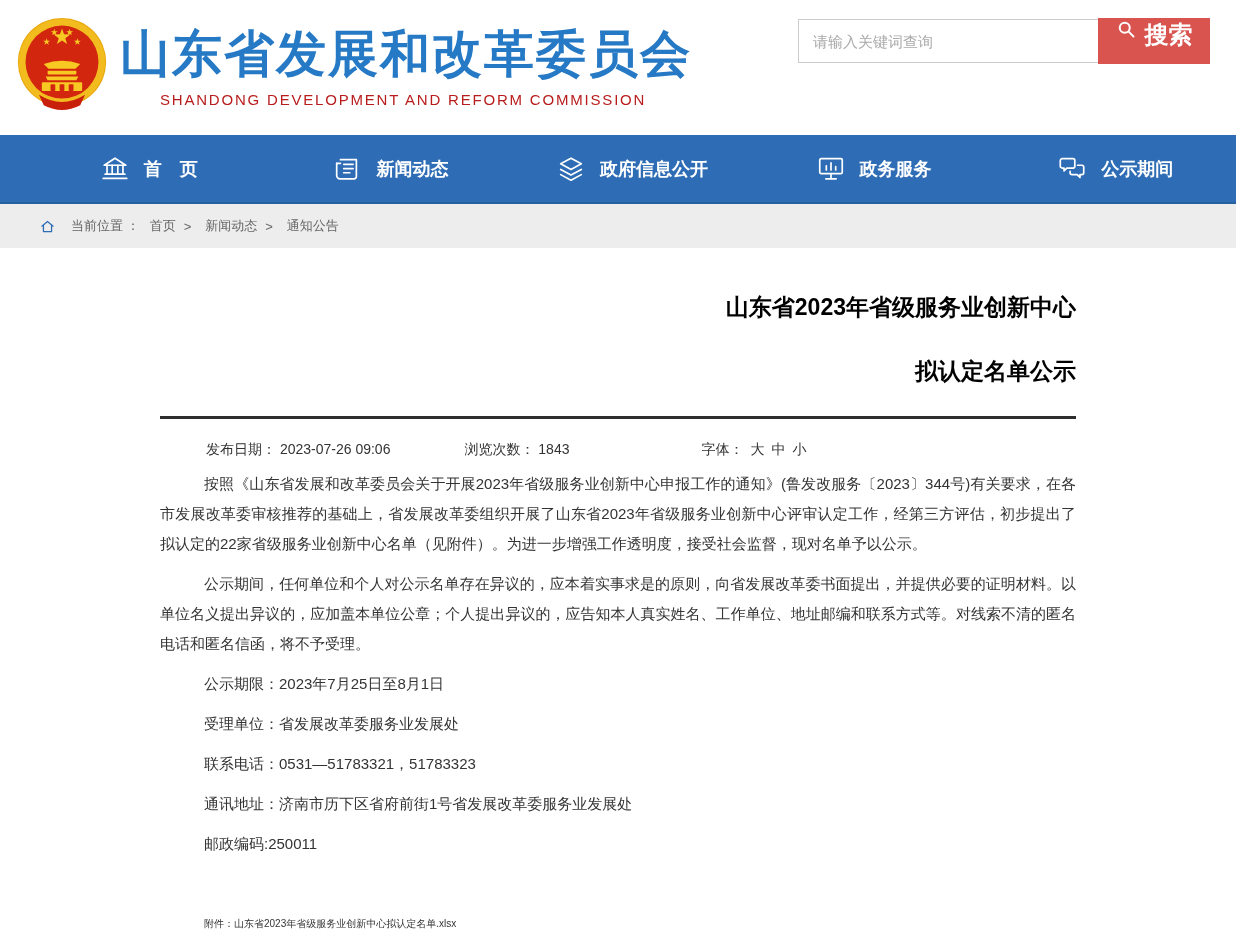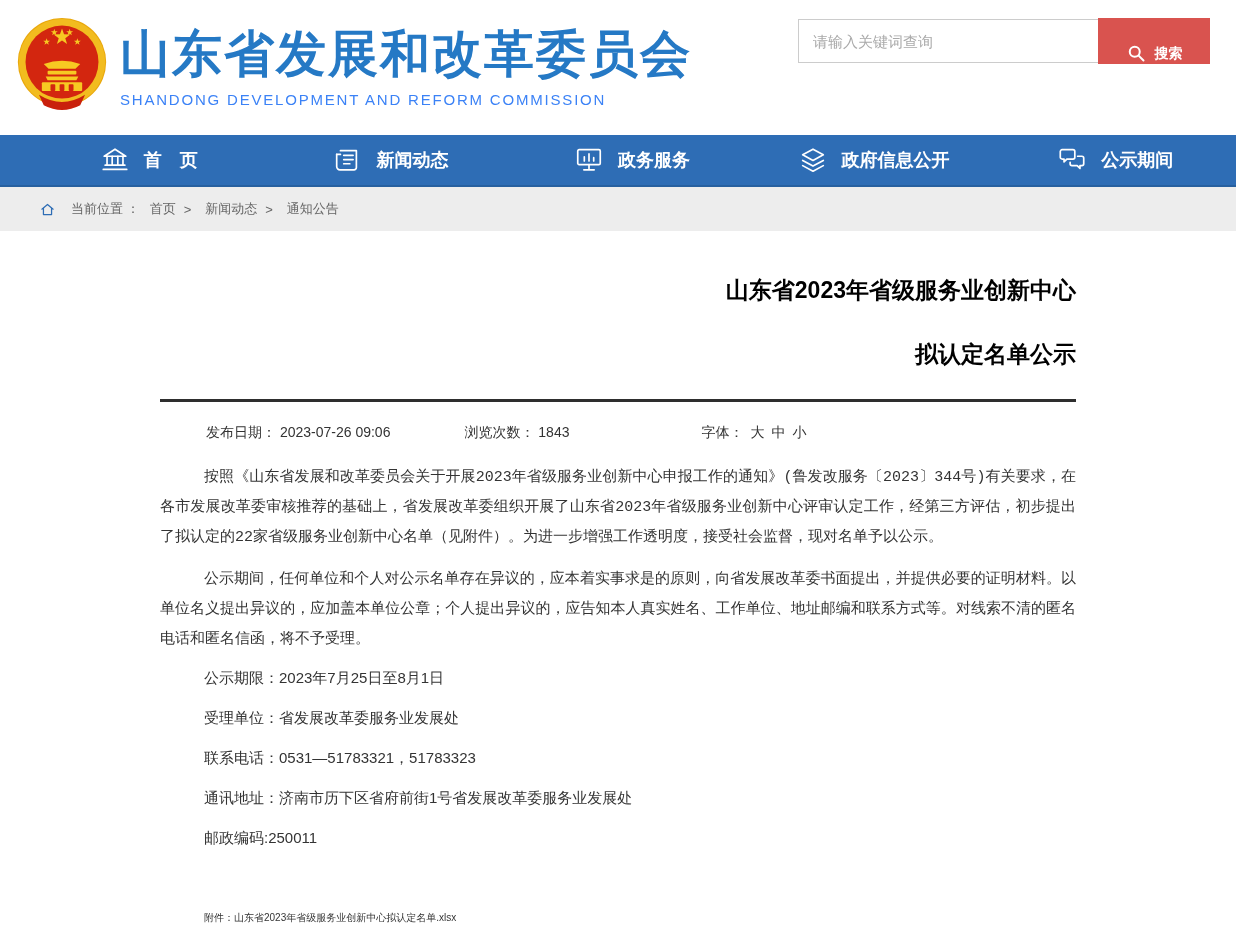--- a/index.html
+++ b/index.html
@@ -18,45 +18,45 @@
     padding: 0 26px 0 14px;
     background: #ffffff;
   }
   .logo { width: 96px; height: 96px; margin-top: -8px; flex: 0 0 auto; }
   .titles { margin-left: 10px; }
   .site-title {
     color: #2579c5; font-size: 50px; font-weight: bold; letter-spacing: 2px;
     line-height: 1.1;
   }
   .site-subtitle {
-    color: #3b82f6; font-size: 15px; letter-spacing: 1.8px; margin-top: 9px;
+    color: #b91c1c; font-size: 15px; letter-spacing: 1.8px; margin-top: 9px; margin-left: 40px;
   }
   .search {
     margin-left: auto; align-self: flex-start; margin-top: 18px;
     display: flex; align-items: center;
   }
   .search-input {
     width: 300px; height: 44px;
     border: 1px solid #cccccc; border-right: none;
     padding: 0 14px; font-size: 15px; color: #333;
     outline: none;
     font-family: "Liberation Sans", "DejaVu Sans", sans-serif;
   }
   .search-input::placeholder { color: #a9a9a9; }
   .search-btn {
     width: 112px; height: 46px;
     background: #d9534f; color: #ffffff;
     border: none; cursor: pointer;
-    font-size: 14px; font-weight: bold;
-    display: flex; align-items: flex-end; justify-content: center; gap: 9px;
+    font-size: 24px; font-weight: bold;
+    display: flex; align-items: flex-start; justify-content: center; gap: 9px;
     font-family: "Liberation Sans", "DejaVu Sans", sans-serif;
   }
   
   .nav {
-    height: 52px; background: #2e6db5;
+    height: 69px; background: #2e6db5;
     display: flex;
     border-bottom: 2px solid #27609f;
     padding-left: 28px;
   }
   .nav-item {
     flex: 1 1 0;
     display: flex; align-items: center; justify-content: center; gap: 14px;
     color: #ffffff; font-size: 18px; font-weight: bold;
     cursor: pointer; white-space: nowrap;
   }
@@ -88,21 +88,21 @@
     white-space: nowrap;
   }
   .meta .meta-views { margin-left: 74px; }
   .meta .meta-font { margin-left: 132px; }
   .meta .fs-option { margin-left: 7px; cursor: pointer; }
   .body-text p {
     font-size: 15px; line-height: 30px; color: #333;
     text-align: justify; text-indent: 44px;
     margin: 10px 0;
   }
-  .body-text p.first { margin-top: 15px; font-family: Liberation Mono, monospace; }
+  .body-text p.first { margin-top: 4px; }
   .attachment {
     margin-top: 50px;
     font-size: 10px; line-height: 30px; color: #333;
     text-indent: 44px;
   }
   .attachment a { color: #333; text-decoration: none; cursor: pointer; }
 </style>
 </head>
 <body>
 
@@ -160,33 +160,33 @@
   <div class="nav-item">
     <svg width="30" height="30" viewBox="0 0 32 32" fill="none" stroke="#fff" stroke-width="1.8" stroke-linecap="round" stroke-linejoin="round">
       <path d="M9 6 H26 V24 a2.5 2.5 0 0 1 -2.5 2.5 H8.5 A3.5 3.5 0 0 1 5 23 V10"></path>
       <path d="M5 10 H9"></path>
       <path d="M12.5 11 H22.5 M12.5 15.5 H22.5 M12.5 20 H19"></path>
     </svg>
     <span>新闻动态</span>
   </div>
   <div class="nav-item">
     <svg width="30" height="30" viewBox="0 0 32 32" fill="none" stroke="#fff" stroke-width="1.8" stroke-linecap="round" stroke-linejoin="round">
+      <path d="M16 4.5 L5 10.5 L16 16.5 L27 10.5 Z"></path>
+      <path d="M5 16.5 L16 22.5 L27 16.5"></path>
+      <path d="M5 22 L16 28 L27 22"></path>
+    </svg>
+    <span>政府信息公开</span>
+  </div>
+  <div class="nav-item">
+    <svg width="30" height="30" viewBox="0 0 32 32" fill="none" stroke="#fff" stroke-width="1.8" stroke-linecap="round" stroke-linejoin="round">
       <rect x="4" y="5" width="24" height="16" rx="1.5"></rect>
       <path d="M11 17 V12.5 M16 17 V9.5 M21 17 V13.5"></path>
       <path d="M16 21 V25 M10.5 26.5 H21.5"></path>
     </svg>
     <span>政务服务</span>
-  </div>
-  <div class="nav-item">
-    <svg width="30" height="30" viewBox="0 0 32 32" fill="none" stroke="#fff" stroke-width="1.8" stroke-linecap="round" stroke-linejoin="round">
-      <path d="M16 4.5 L5 10.5 L16 16.5 L27 10.5 Z"></path>
-      <path d="M5 16.5 L16 22.5 L27 16.5"></path>
-      <path d="M5 22 L16 28 L27 22"></path>
-    </svg>
-    <span>政府信息公开</span>
   </div>
   <div class="nav-item">
     <svg width="30" height="30" viewBox="0 0 32 32" fill="none" stroke="#fff" stroke-width="1.8" stroke-linecap="round" stroke-linejoin="round">
       <path d="M5.5 5 H17 a2 2 0 0 1 2 2 v6 a2 2 0 0 1 -2 2 H10.5 L7.5 18 V15 H5.5 a2 2 0 0 1 -2 -2 V7 a2 2 0 0 1 2 -2 Z"></path>
       <path d="M22 12 H26.5 a2 2 0 0 1 2 2 v6 a2 2 0 0 1 -2 2 H24.5 V25 L21.5 22 H16 a2 2 0 0 1 -2 -2 v-1.5"></path>
     </svg>
     <span>公示期间</span>
   </div>
 </div>
 

